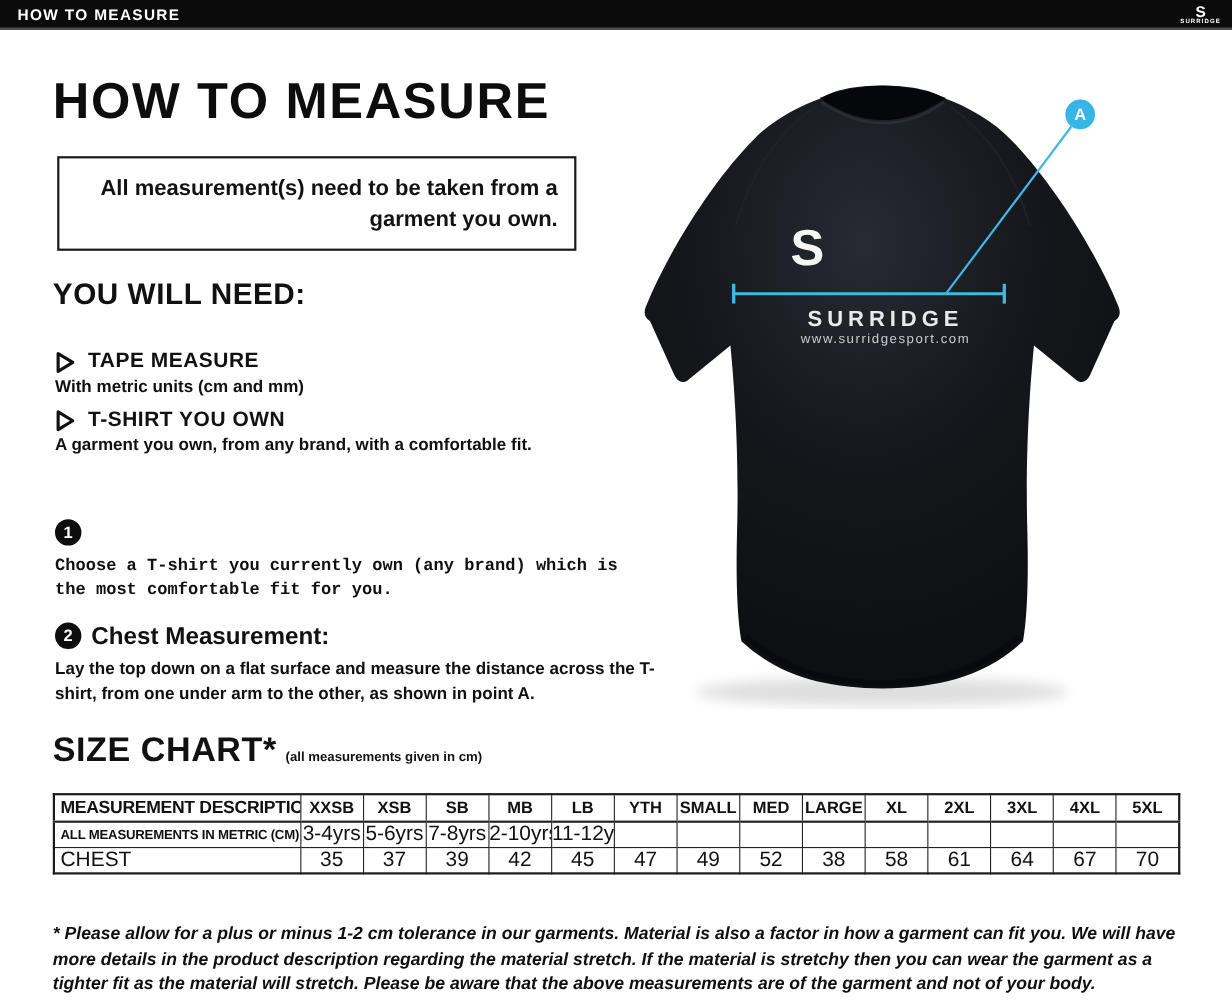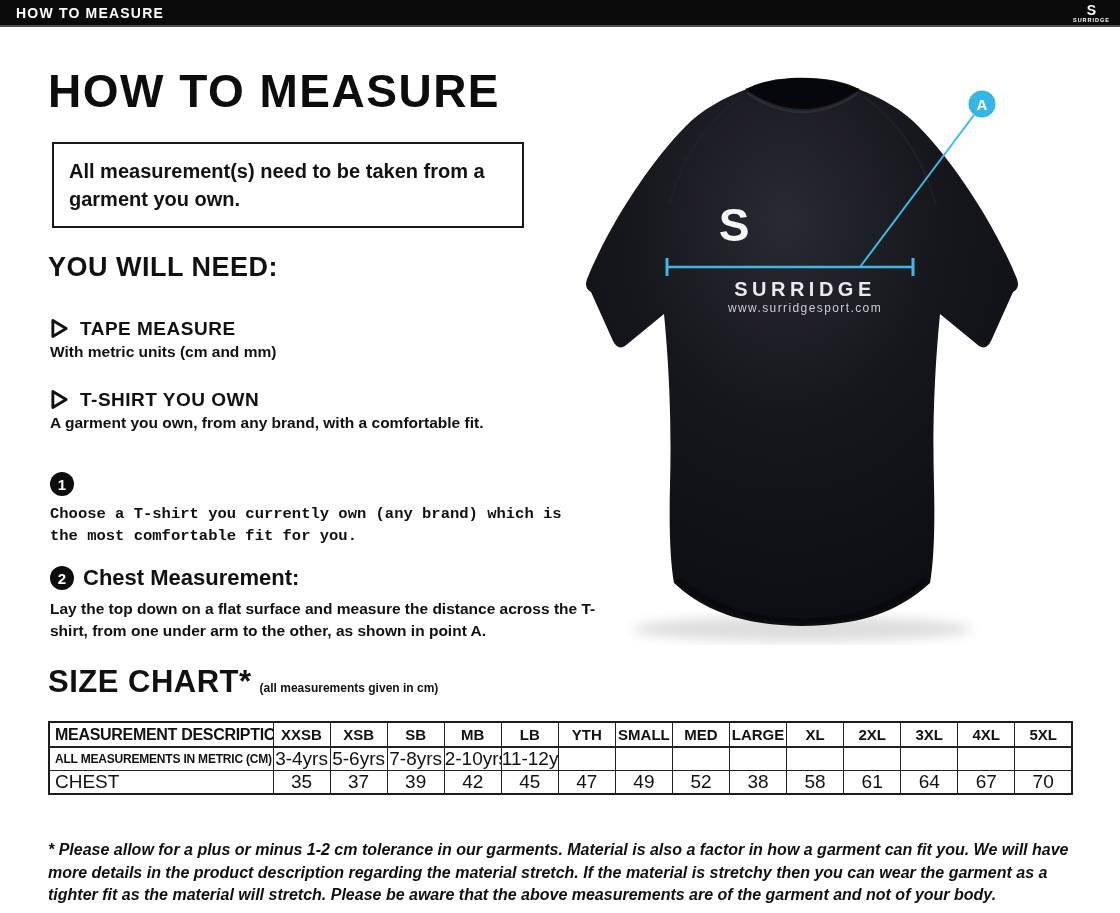--- a/index.html
+++ b/index.html
@@ -13,27 +13,27 @@
             display:flex; align-items:center; justify-content:space-between; }
   .topbar-title { color:#fff; font-size:14px; font-weight:bold; letter-spacing:1.2px; padding-left:16px; }
   .topbar-logo { display:flex; flex-direction:column; align-items:center; line-height:1; padding-right:10px; margin-top:1px;}
   .topbar-logo .s-mark { color:#fff; font-size:14px; font-weight:bold; }
   .topbar-logo .brand  { color:#fff; font-size:5.5px; font-weight:bold; letter-spacing:1px; margin-top:1px;}
 
   
   .h1 { position:absolute; left:48px; top:64px; font-size:46px; font-weight:bold;
         letter-spacing:1.5px; color:#0d0d0d; }
   .note-box { position:absolute; left:52px; top:142px; width:472px;
-              border:2.5px solid #1a1a1a; padding:13px 15px; }
+              border:2.5px solid #1a1a1a; padding:13px 15px;text-align:right; }
   .note-box p { font-size:20px; font-weight:bold; line-height:1.4; color:#121212; }
 
   .ywn { position:absolute; left:48px; top:252px; font-size:27px; font-weight:bold; letter-spacing:0.5px; }
 
   .need-item { position:absolute; left:50px; }
-  .need-head { display:flex; align-items:flex-start; gap:11px; }
+  .need-head { display:flex; align-items:center; gap:11px; }
   .need-label { font-size:19px; font-weight:bold; letter-spacing:0.5px; }
   .need-desc { font-size:15.5px; font-weight:bold; margin-top:3px; }
   .tri-icon { width:19px; height:21px; display:block; }
 
   .step { position:absolute; left:50px; }
   .step-head { display:flex; align-items:center; gap:9px; }
   .step-badge { width:24px; height:24px; border-radius:50%; background:#0d0d0d; color:#fff;
                 font-size:15px; font-weight:bold; display:flex; align-items:center; justify-content:center; }
   .step-title { font-size:22px; font-weight:bold; }
   .step-desc { font-size:15.5px; font-weight:bold; line-height:1.45; margin-top:7px; color:#101010;}
@@ -85,21 +85,21 @@
   <div class="need-item" style="top:318px;">
     <div class="need-head">
       <svg class="tri-icon" viewBox="0 0 20 22">
         <polygon points="3,2.5 17,11 3,19.5" fill="#ffffff" stroke="#111" stroke-width="3" stroke-linejoin="round"></polygon>
       </svg>
       <span class="need-label">TAPE MEASURE</span>
     </div>
     <div class="need-desc">With metric units (cm and mm)</div>
   </div>
 
-  <div class="need-item" style="top:389px;">
+  <div class="need-item" style="top:371px;">
     <div class="need-head">
       <svg class="tri-icon" viewBox="0 0 20 22">
         <polygon points="3,2.5 17,11 3,19.5" fill="#ffffff" stroke="#111" stroke-width="3" stroke-linejoin="round"></polygon>
       </svg>
       <span class="need-label">T-SHIRT YOU OWN</span>
     </div>
     <div class="need-desc">A garment you own, from any brand, with a comfortable fit.</div>
   </div>
 
   <div class="step" style="top:472px;">

